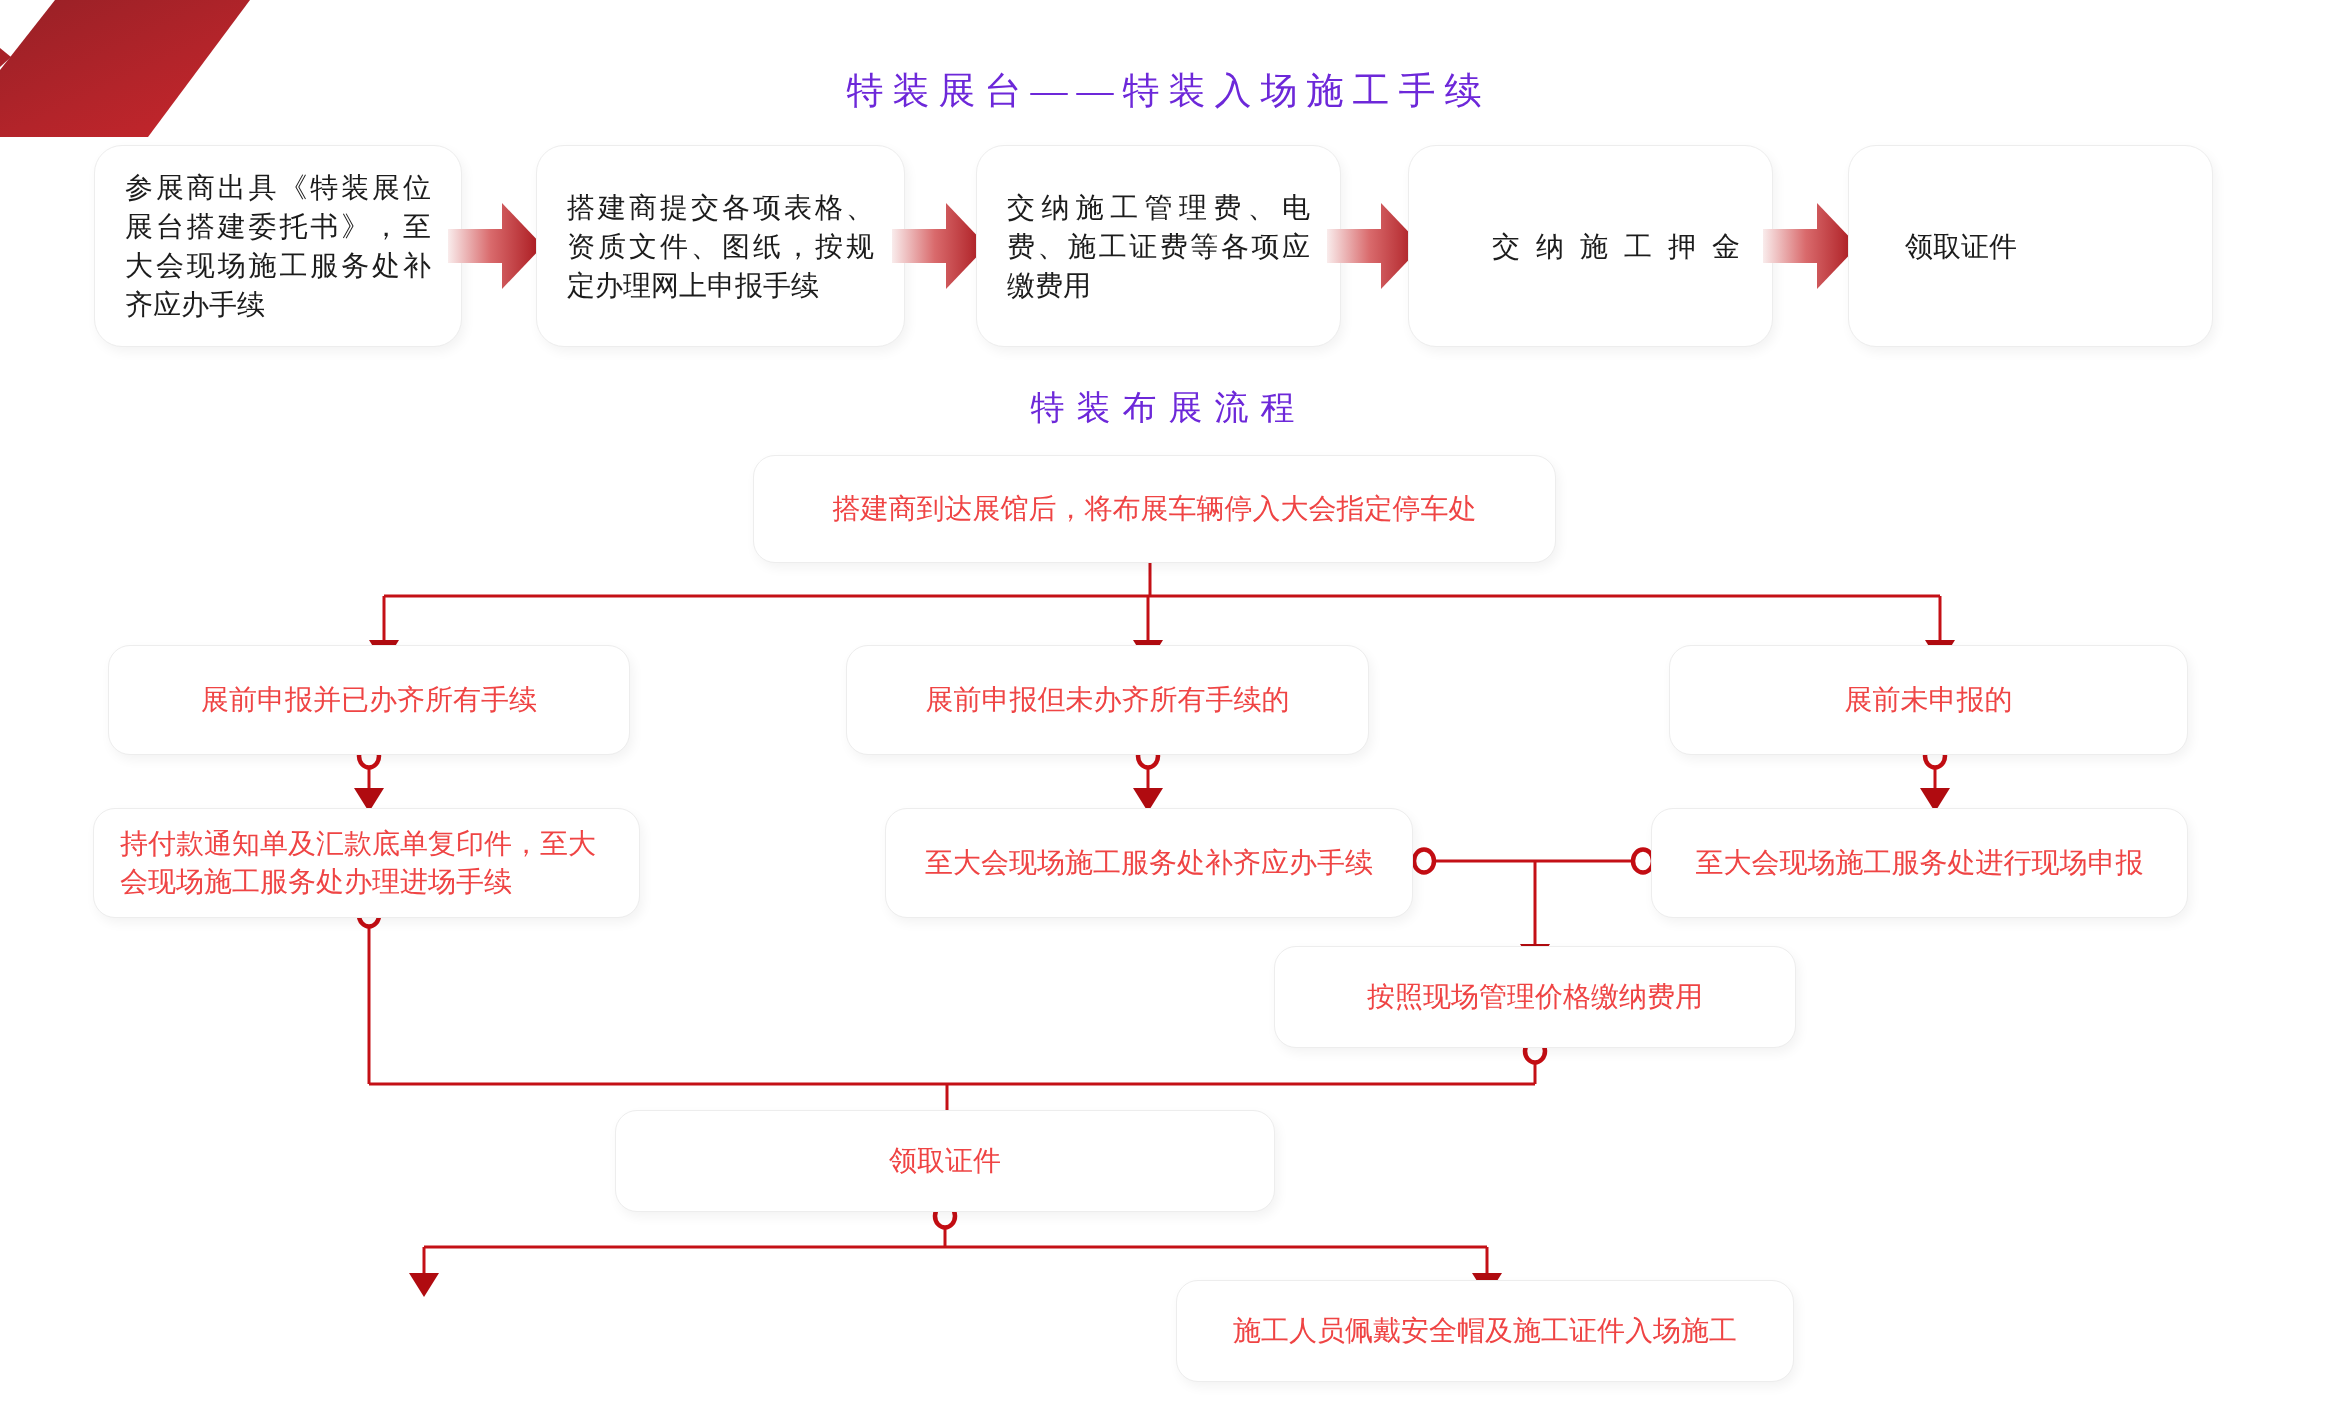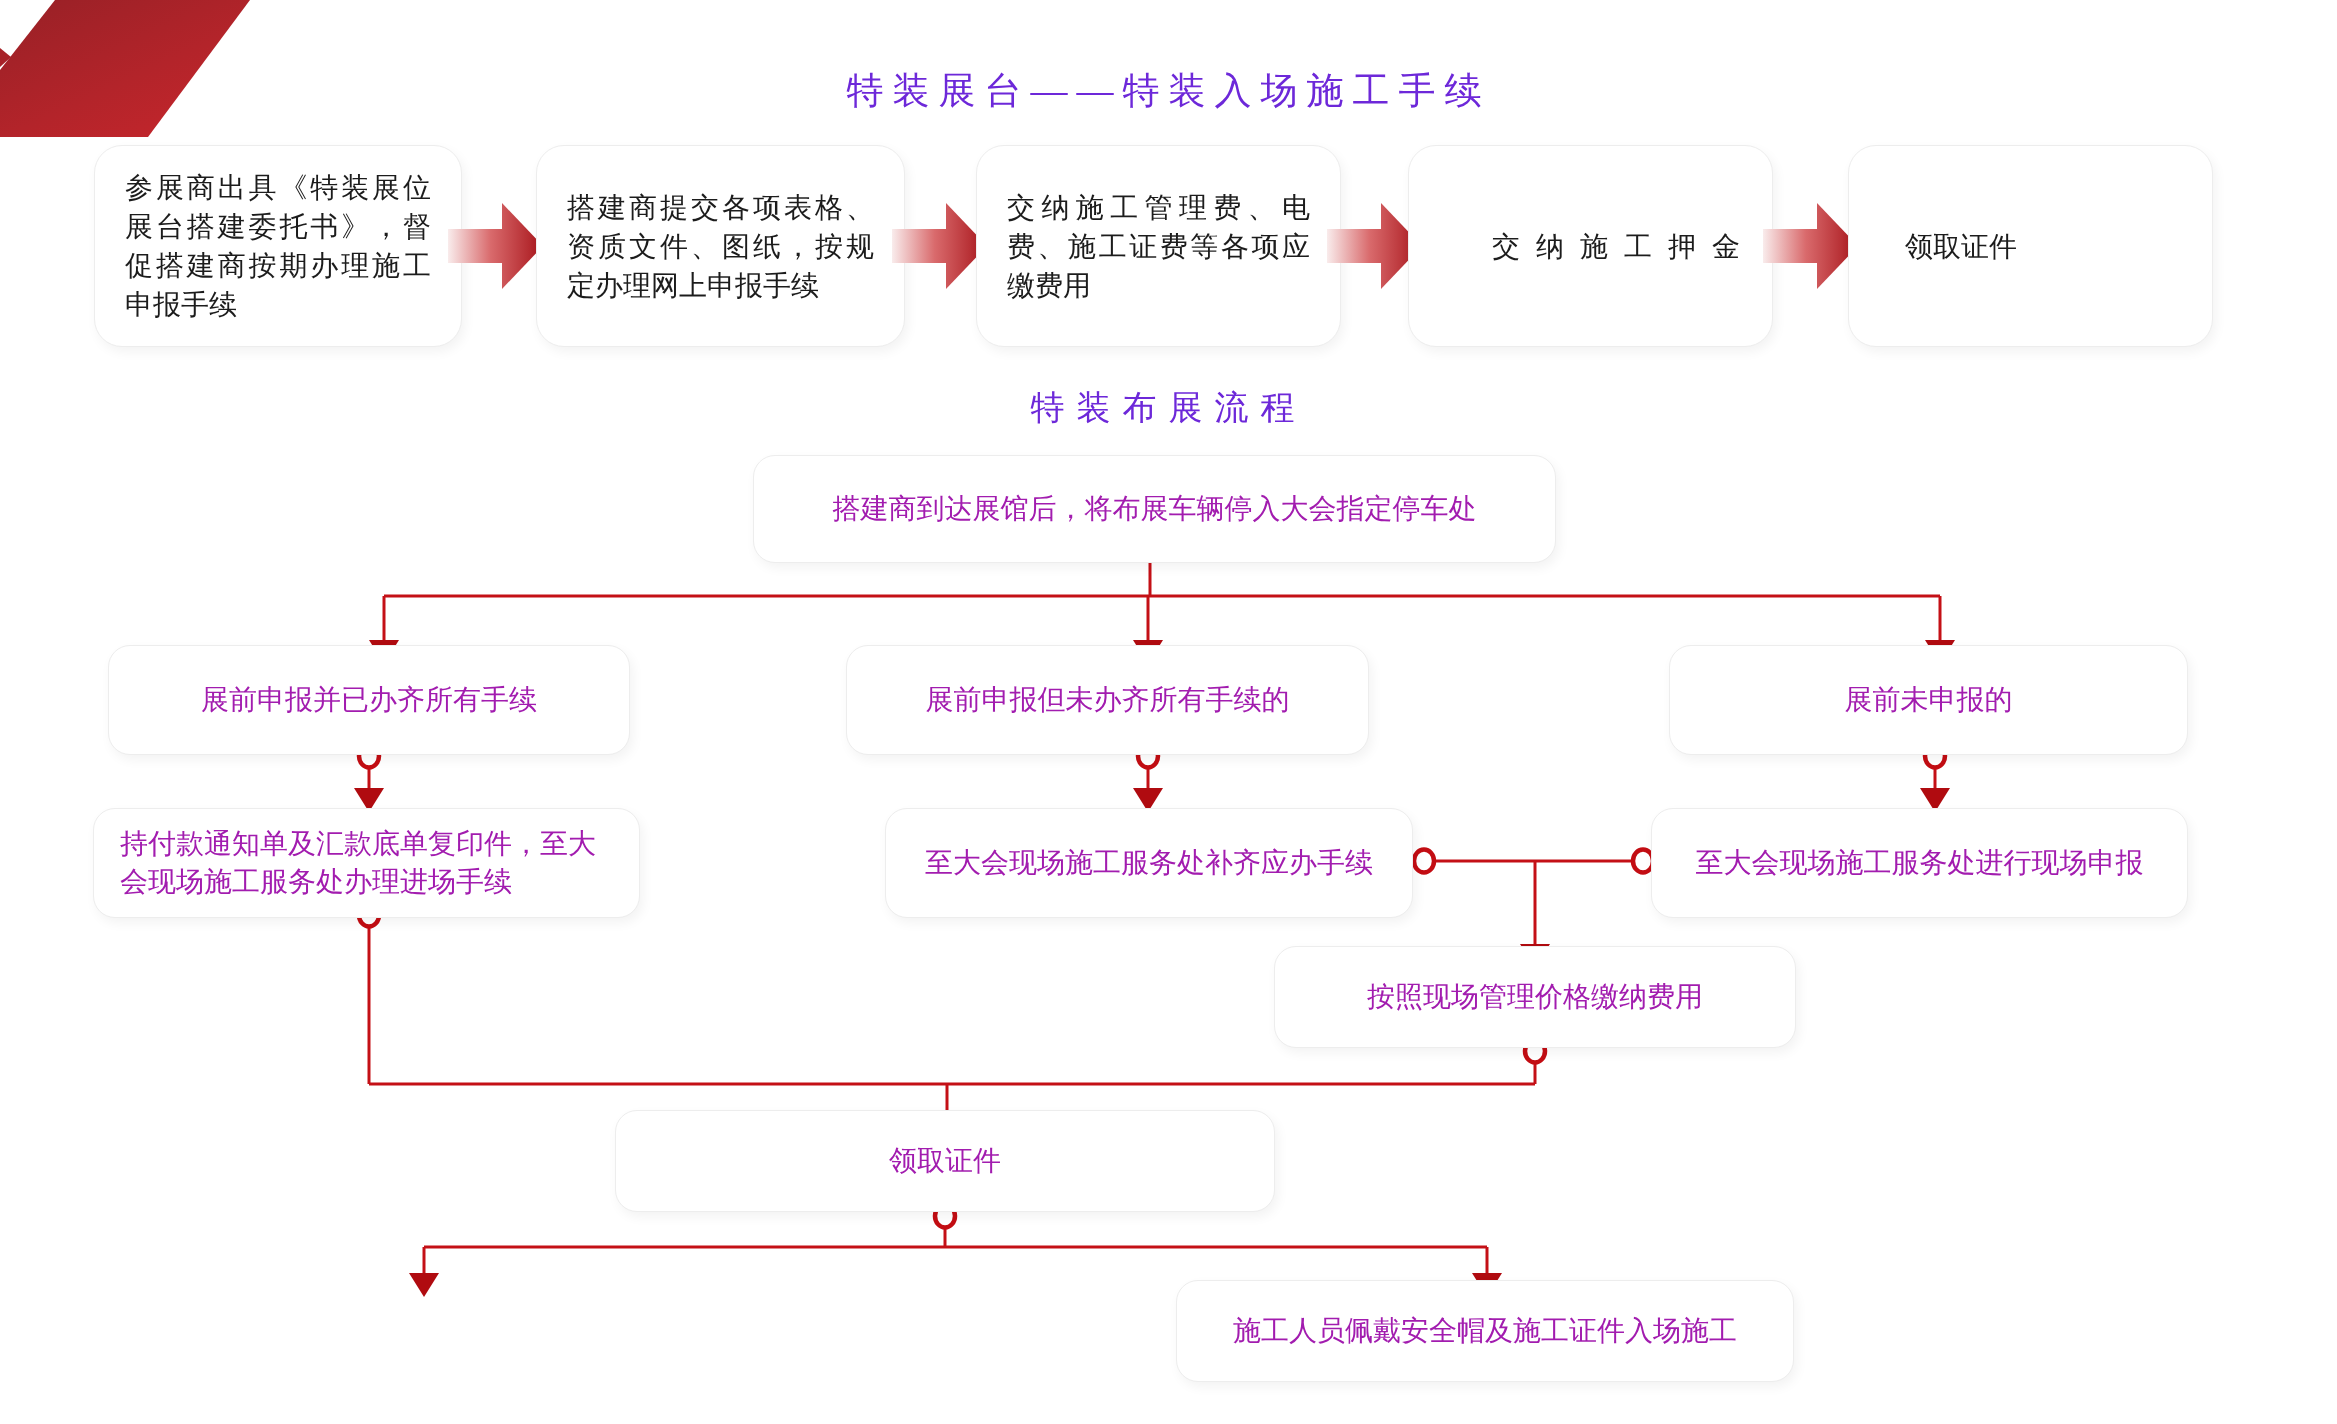--- a/index.html
+++ b/index.html
@@ -42,21 +42,21 @@
   .card .txt{width:100%;padding:0 30px;text-align:justify;text-justify:inter-ideograph;}
   .card.center .txt{text-align:right;letter-spacing:16px;padding:0 16px;}
   .card.leftpad .txt{text-align:left;padding-left:56px;}
   
   .node{
     position:absolute;
     background:#fff;border:1px solid #ededed;border-radius:22px;
     box-shadow:3px 5px 12px rgba(0,0,0,.05);
     box-sizing:border-box;
     display:flex;align-items:center;justify-content:center;
-    font-size:28px;color:#a21caf;text-align:center;line-height:38px;
+    font-size:28px;color:#ef4444;text-align:center;line-height:38px;
   }
   .node.leftalign{justify-content:flex-start;text-align:left;padding:8px 26px;}
   .overlay{position:absolute;left:0;top:0;pointer-events:none;}
   .step-arrow{position:absolute;}
 </style>
 </head>
 <body>
 
 <div id="canvas">
 
@@ -69,21 +69,21 @@
     <defs>
       <linearGradient id="stepGrad" x1="0" y1="0" x2="95" y2="0" gradientUnits="userSpaceOnUse">
         <stop offset="0" stop-color="#f9ecec"></stop>
         <stop offset="0.45" stop-color="#d96a6c"></stop>
         <stop offset="1" stop-color="#a8151b"></stop>
       </linearGradient>
     </defs>
   </svg>
 
   <div class="card" style="left:94px;width:368px;">
-    <div class="txt">参展商出具《特装展位展台搭建委托书》，督促搭建商按期办理施工申报手续</div>
+    <div class="txt">参展商出具《特装展位展台搭建委托书》，至大会现场施工服务处补齐应办手续</div>
   </div>
   <svg class="step-arrow" style="left:448px;top:201px;" width="95" height="90">
     <rect x="0" y="28" width="54" height="34" fill="url(#stepGrad)"></rect>
     <polygon points="54,2 95,45 54,88" fill="url(#stepGrad)"></polygon>
   </svg>
   <div class="card" style="left:536px;width:369px;">
     <div class="txt">搭建商提交各项表格、资质文件、图纸，按规定办理网上申报手续</div>
   </div>
   <svg class="step-arrow" style="left:892px;top:201px;" width="95" height="90">
     <rect x="0" y="28" width="54" height="34" fill="url(#stepGrad)"></rect>

